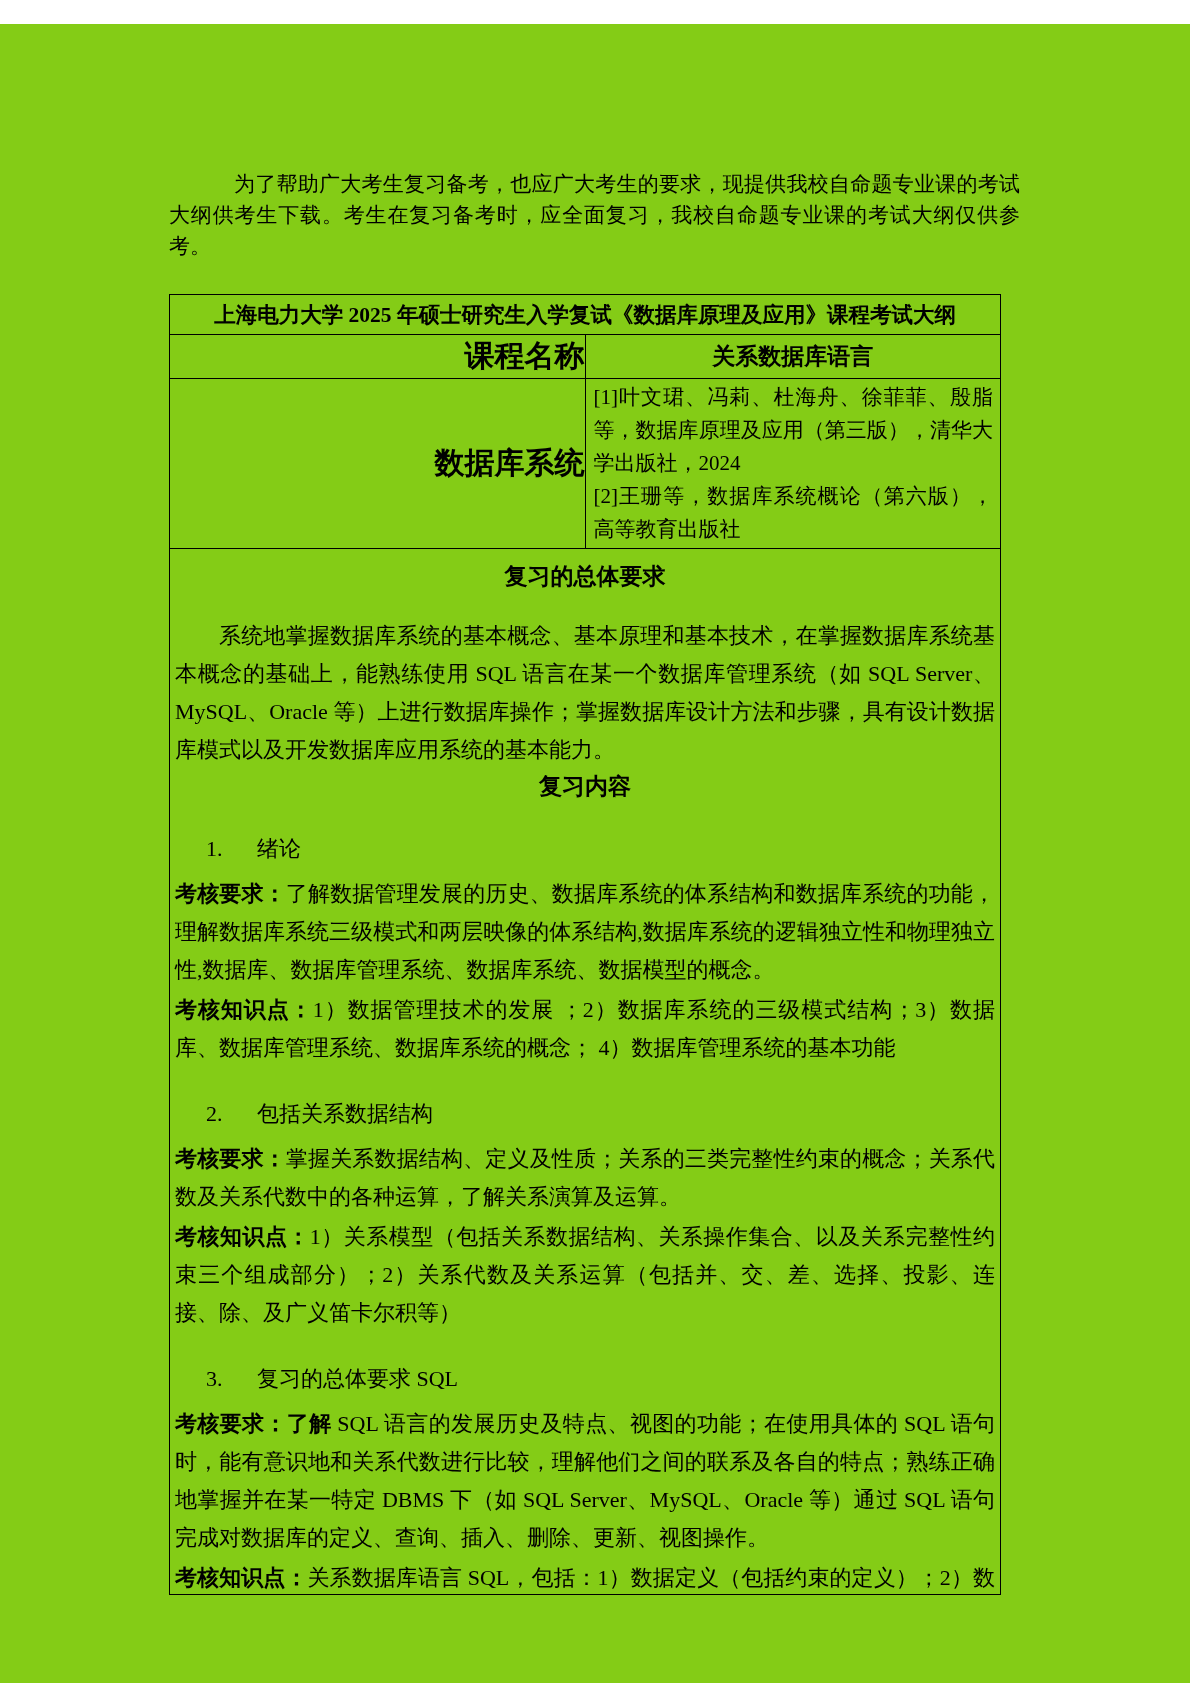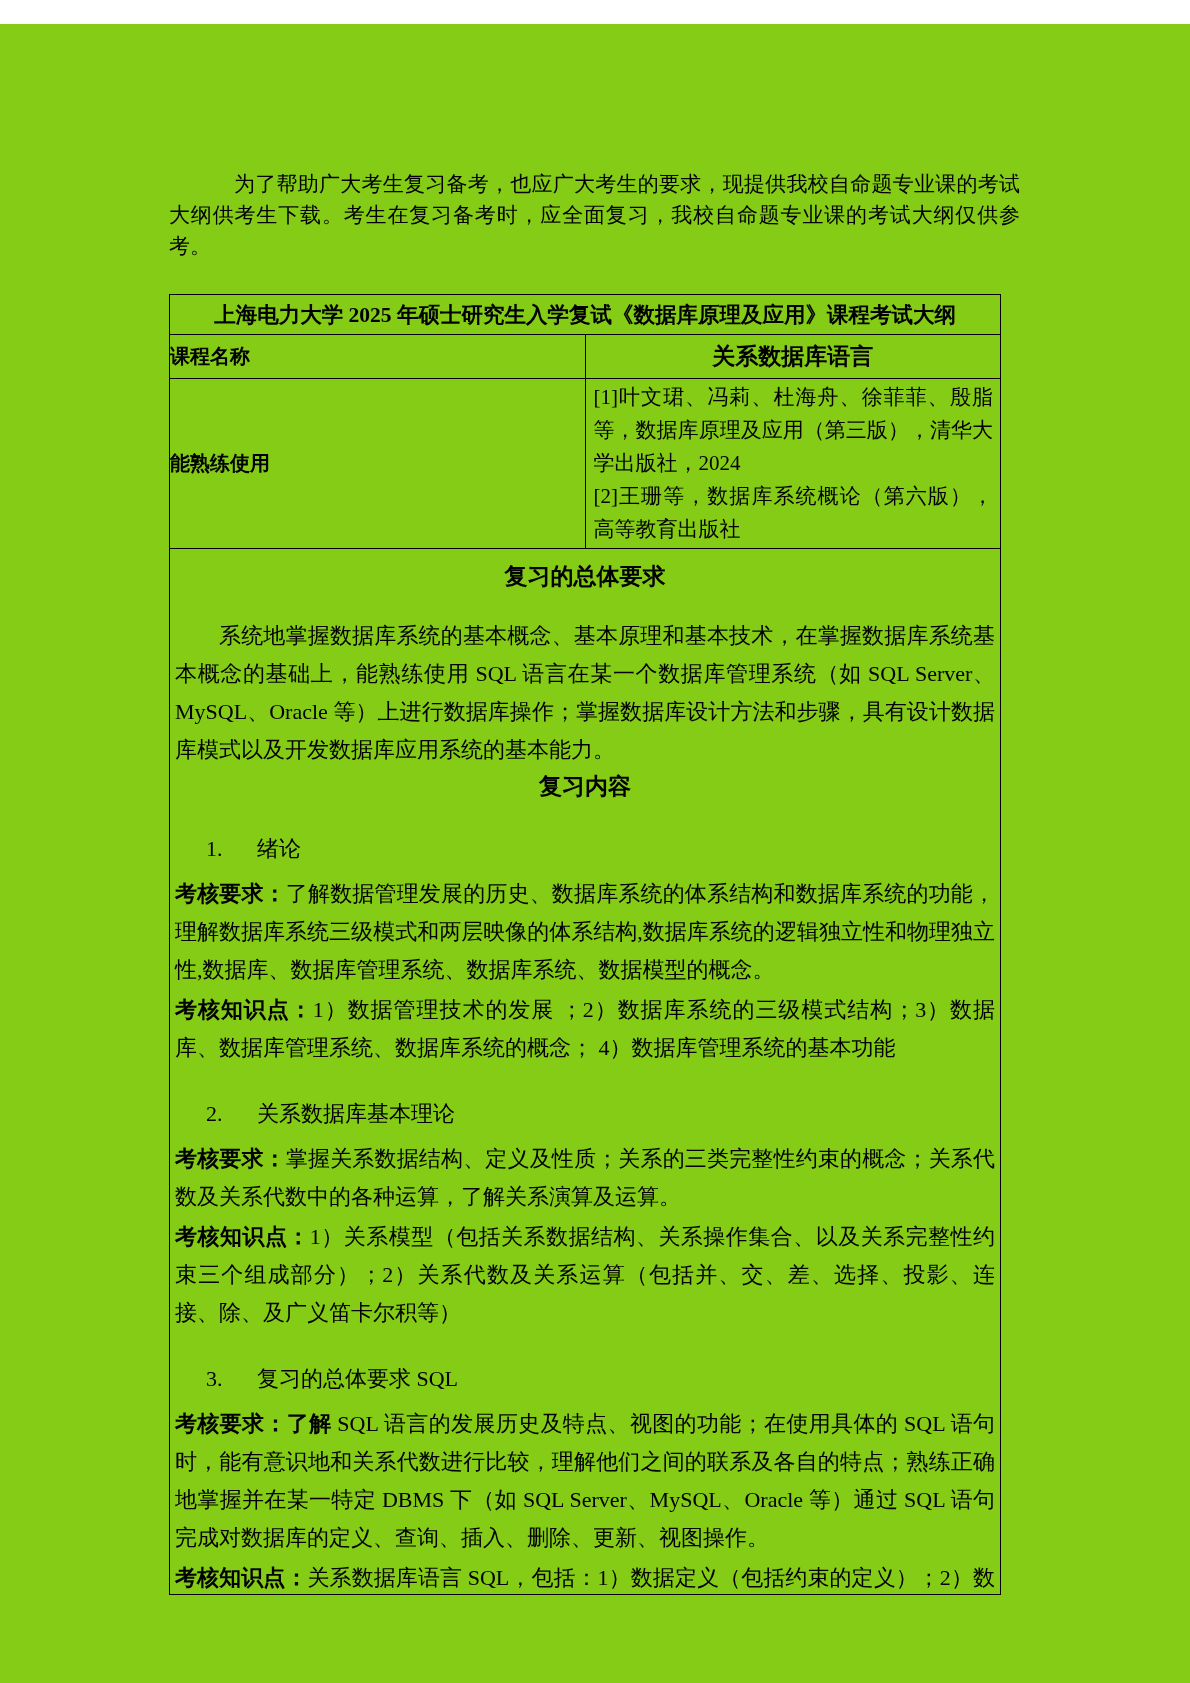--- a/index.html
+++ b/index.html
@@ -32,24 +32,24 @@
   }
   td.title-cell {
     height: 40px;
     text-align: center;
     vertical-align: middle;
     font-weight: bold;
     font-size: 21.5px;
   }
   td.label-cell {
     width: 228px;
-    text-align: left;
+    text-align: right;
     vertical-align: middle;
     font-weight: bold;
-    font-size: 20px;
+    font-size: 30px;
   }
   td.value-cell {
     height: 44px;
     text-align: center;
     vertical-align: middle;
     font-weight: bold;
     font-size: 23px;
   }
   tr.ref-row { height: 104px; }
   td.ref-cell {
@@ -107,21 +107,21 @@
   <table class="outline">
     <tbody>
         <tr>
       <td class="title-cell" colspan="2">上海电力大学 2025 年硕士研究生入学复试《数据库原理及应用》课程考试大纲</td>
     </tr>
     <tr>
       <td class="label-cell">课程名称</td>
       <td class="value-cell">关系数据库语言</td>
     </tr>
     <tr class="ref-row">
-      <td class="label-cell">能熟练使用</td>
+      <td class="label-cell">数据库系统</td>
       <td class="ref-cell">
         <div class="ref-item">[1]叶文珺、冯莉、杜海舟、徐菲菲、殷脂等，数据库原理及应用（第三版），清华大学出版社，2024</div>
         <div class="ref-item">[2]王珊等，数据库系统概论（第六版），高等教育出版社</div>
       </td>
     </tr>
     <tr>
       <td class="content-cell" colspan="2">
         <div class="content-inner">
           <div class="cell-heading">复习的总体要求</div>
           <p class="overall-para">系统地掌握数据库系统的基本概念、基本原理和基本技术，在掌握数据库系统基本概念的基础上，能熟练使用 SQL 语言在某一个数据库管理系统（如 SQL Server、MySQL、Oracle 等）上进行数据库操作；掌握数据库设计方法和步骤，具有设计数据库模式以及开发数据库应用系统的基本能力。</p>
@@ -134,21 +134,21 @@
     <p class="sec-para req">
       <b>考核要求：</b><span>了解数据管理发展的历史、数据库系统的体系结构和数据库系统的功能，理解数据库系统三级模式和两层映像的体系结构,数据库系统的逻辑独立性和物理独立性,数据库、数据库管理系统、数据库系统、数据模型的概念。</span>
     </p>
     <p class="sec-para pts">
       <b>考核知识点：</b><span>1）数据管理技术的发展 ；2）数据库系统的三级模式结构；3）数据库、数据库管理系统、数据库系统的概念； 4）数据库管理系统的基本功能</span>
     </p>
   </div>
 
   <div class="section">
     <p class="sec-title">
-      <span class="sec-num">2.</span><span>关系数据库基本理论</span>
+      <span class="sec-num">2.</span><span>包括关系数据结构</span>
     </p>
     <p class="sec-para req">
       <b>考核要求：</b><span>掌握关系数据结构、定义及性质；关系的三类完整性约束的概念；关系代数及关系代数中的各种运算，了解关系演算及运算。</span>
     </p>
     <p class="sec-para pts">
       <b>考核知识点：</b><span>1）关系模型（包括关系数据结构、关系操作集合、以及关系完整性约束三个组成部分）；2）关系代数及关系运算（包括并、交、差、选择、投影、连接、除、及广义笛卡尔积等）</span>
     </p>
   </div>
 
   <div class="section">

